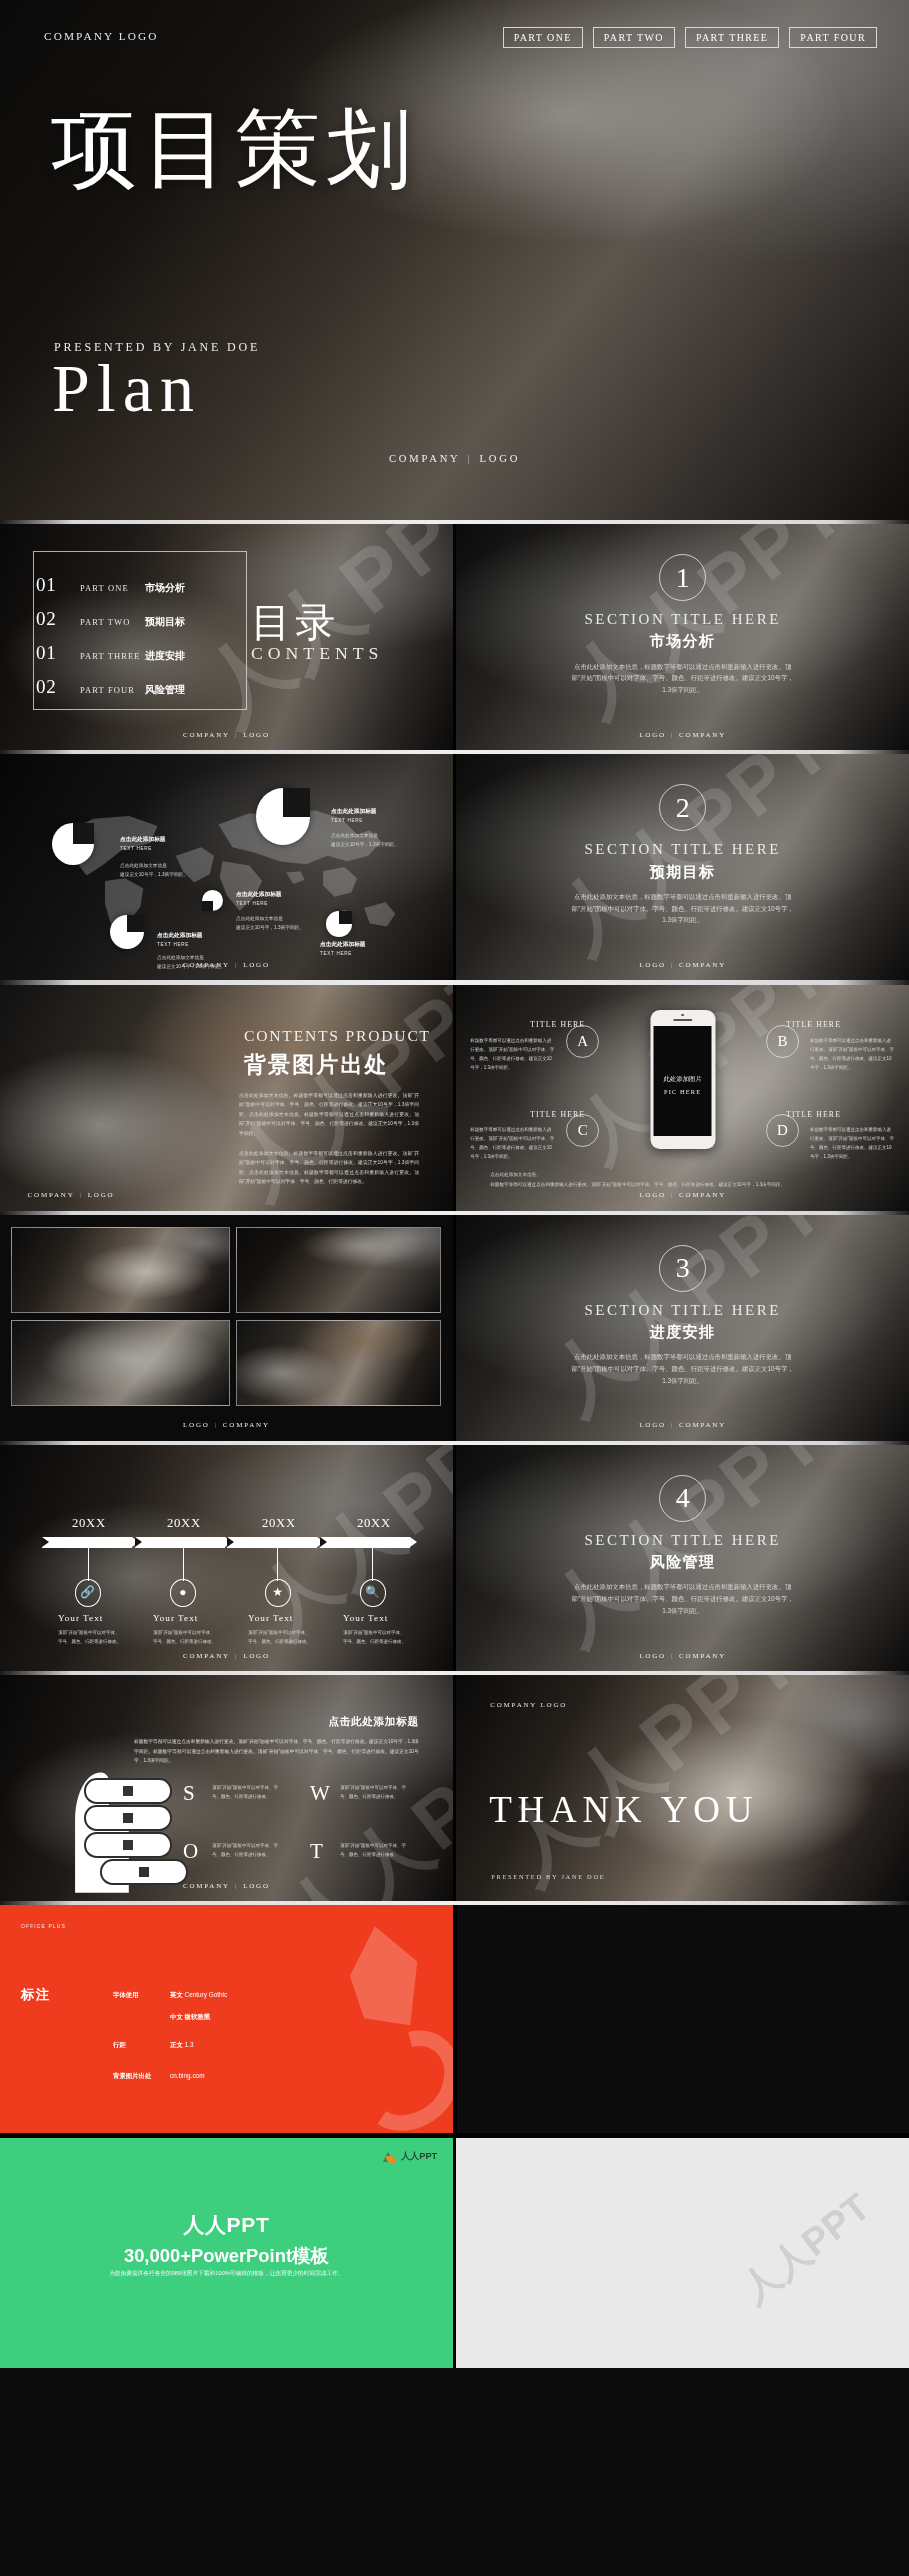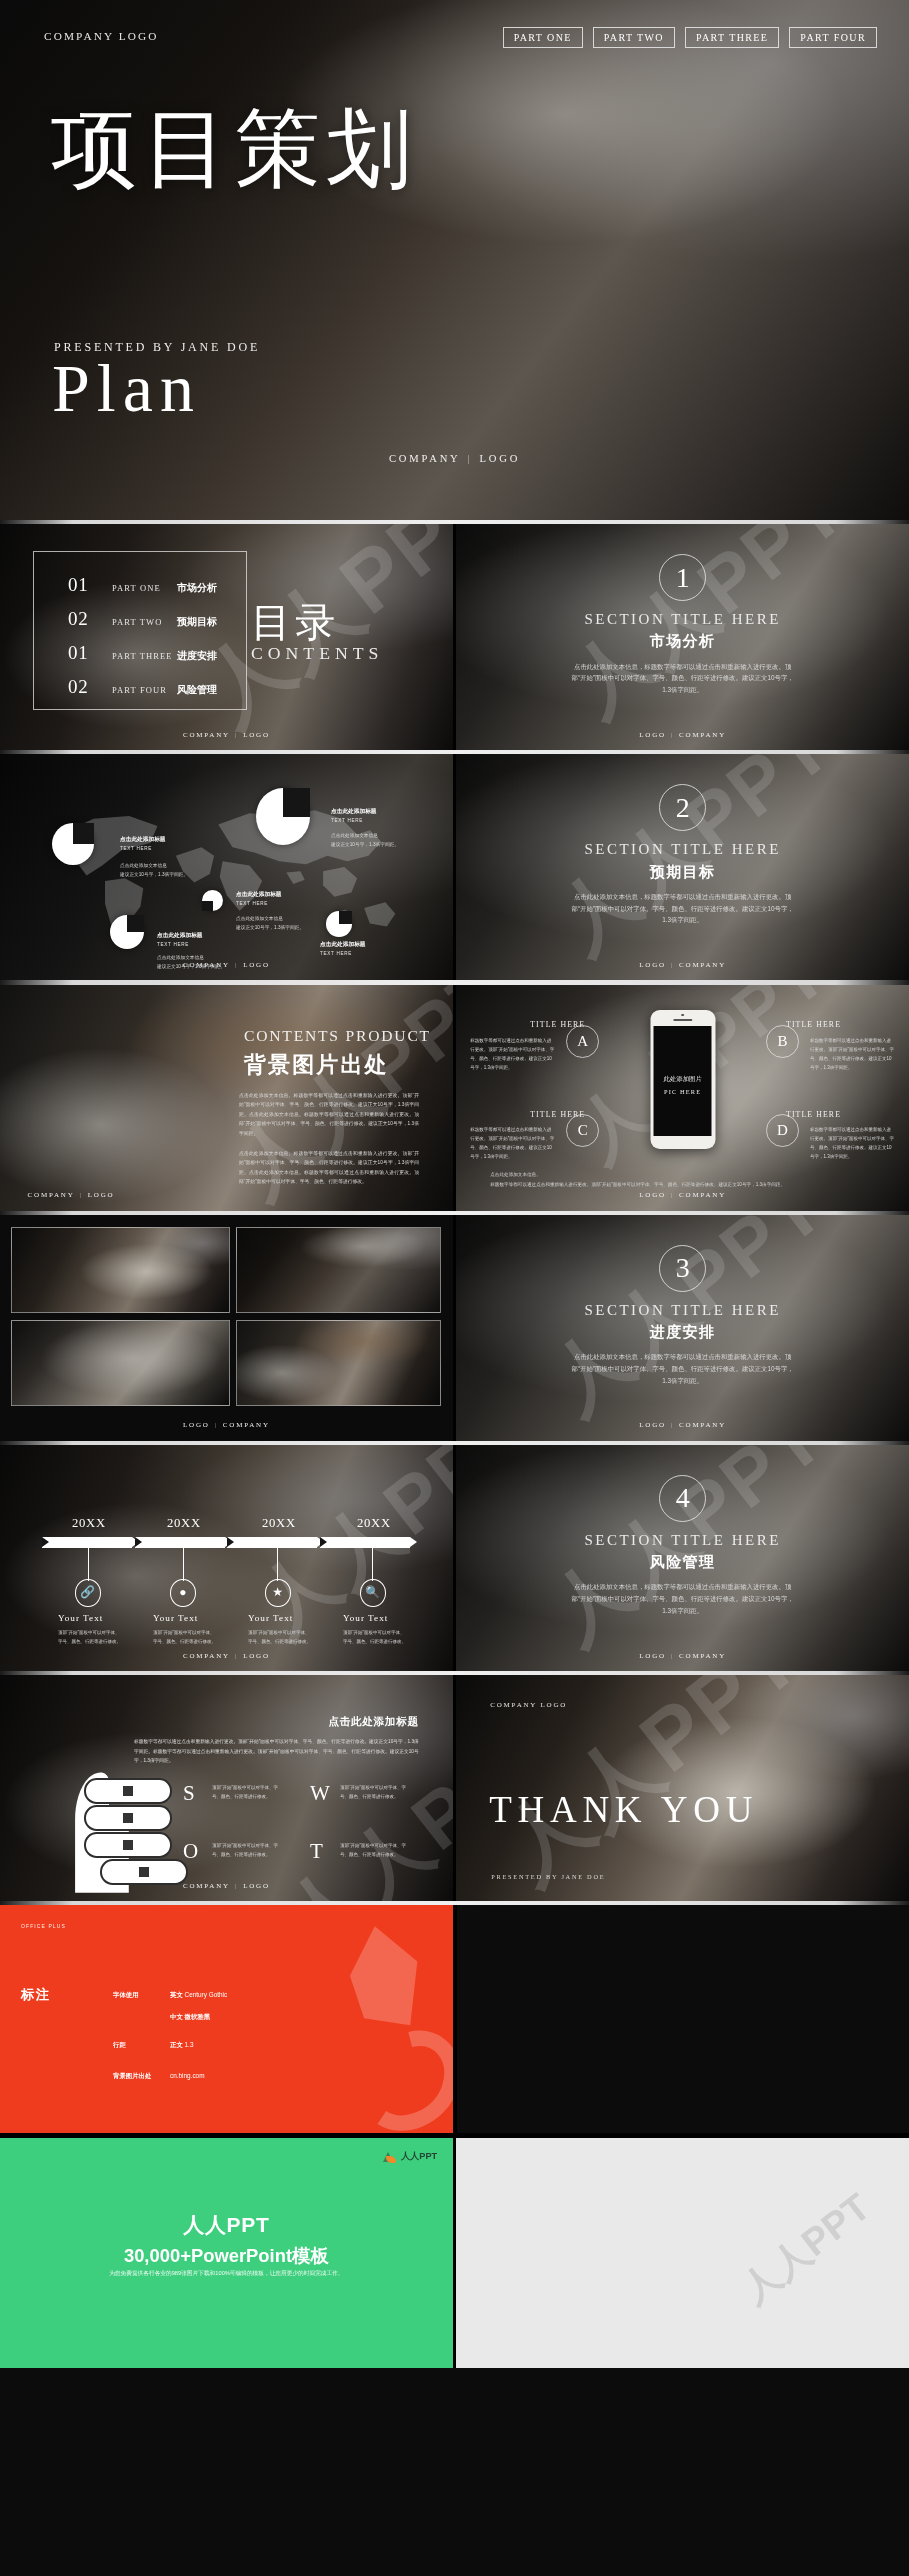--- a/index.html
+++ b/index.html
@@ -92,21 +92,21 @@
      font-size:12px; letter-spacing:2.8px; }
   .hero-en2 { position:absolute; left:52px; top:354px; color:#fff;
      font-size:68px; letter-spacing:7px; line-height:1; }
   .hero-foot { position:absolute; left:0; right:0; top:453px; text-align:center;
      color:#f0f0f0; font-size:10.6px; letter-spacing:2.8px; }
   .hero-foot i { font-style:normal; opacity:.6; margin:0 7px; }
 
   
   .toc-box { position:absolute; left:33px; top:27px; width:214px; height:159px;
      border:0.7px solid rgba(230,230,230,.75); }
-  .toc-list { position:absolute; left:68px; top:50px; }
+  .toc-list { position:absolute; left:36px; top:50px; }
   .toc-item { display:flex; align-items:baseline; margin-bottom:12px; }
   .toc-num { color:#fff; font-size:19px; width:44px; letter-spacing:0.7px; }
   .toc-en  { color:#e6e6e6; font-size:8.5px; letter-spacing:1.1px; width:65px; }
   .toc-cn  { color:#fff; font-size:10px; font-family:"Liberation Sans",sans-serif; font-weight:600; }
   .toc-big { position:absolute; left:251px; top:71px; color:#fff;
      font-size:40px; letter-spacing:4.2px; font-family:"Liberation Sans",sans-serif; font-weight:300; }
   .toc-sub { position:absolute; left:251px; top:119px; color:#ececec;
      font-size:17.7px; letter-spacing:5px; }
   .foot-c { position:absolute; left:0; right:0; bottom:11.3px; text-align:center;
      color:#efefef; font-size:7px; letter-spacing:1.8px; }

